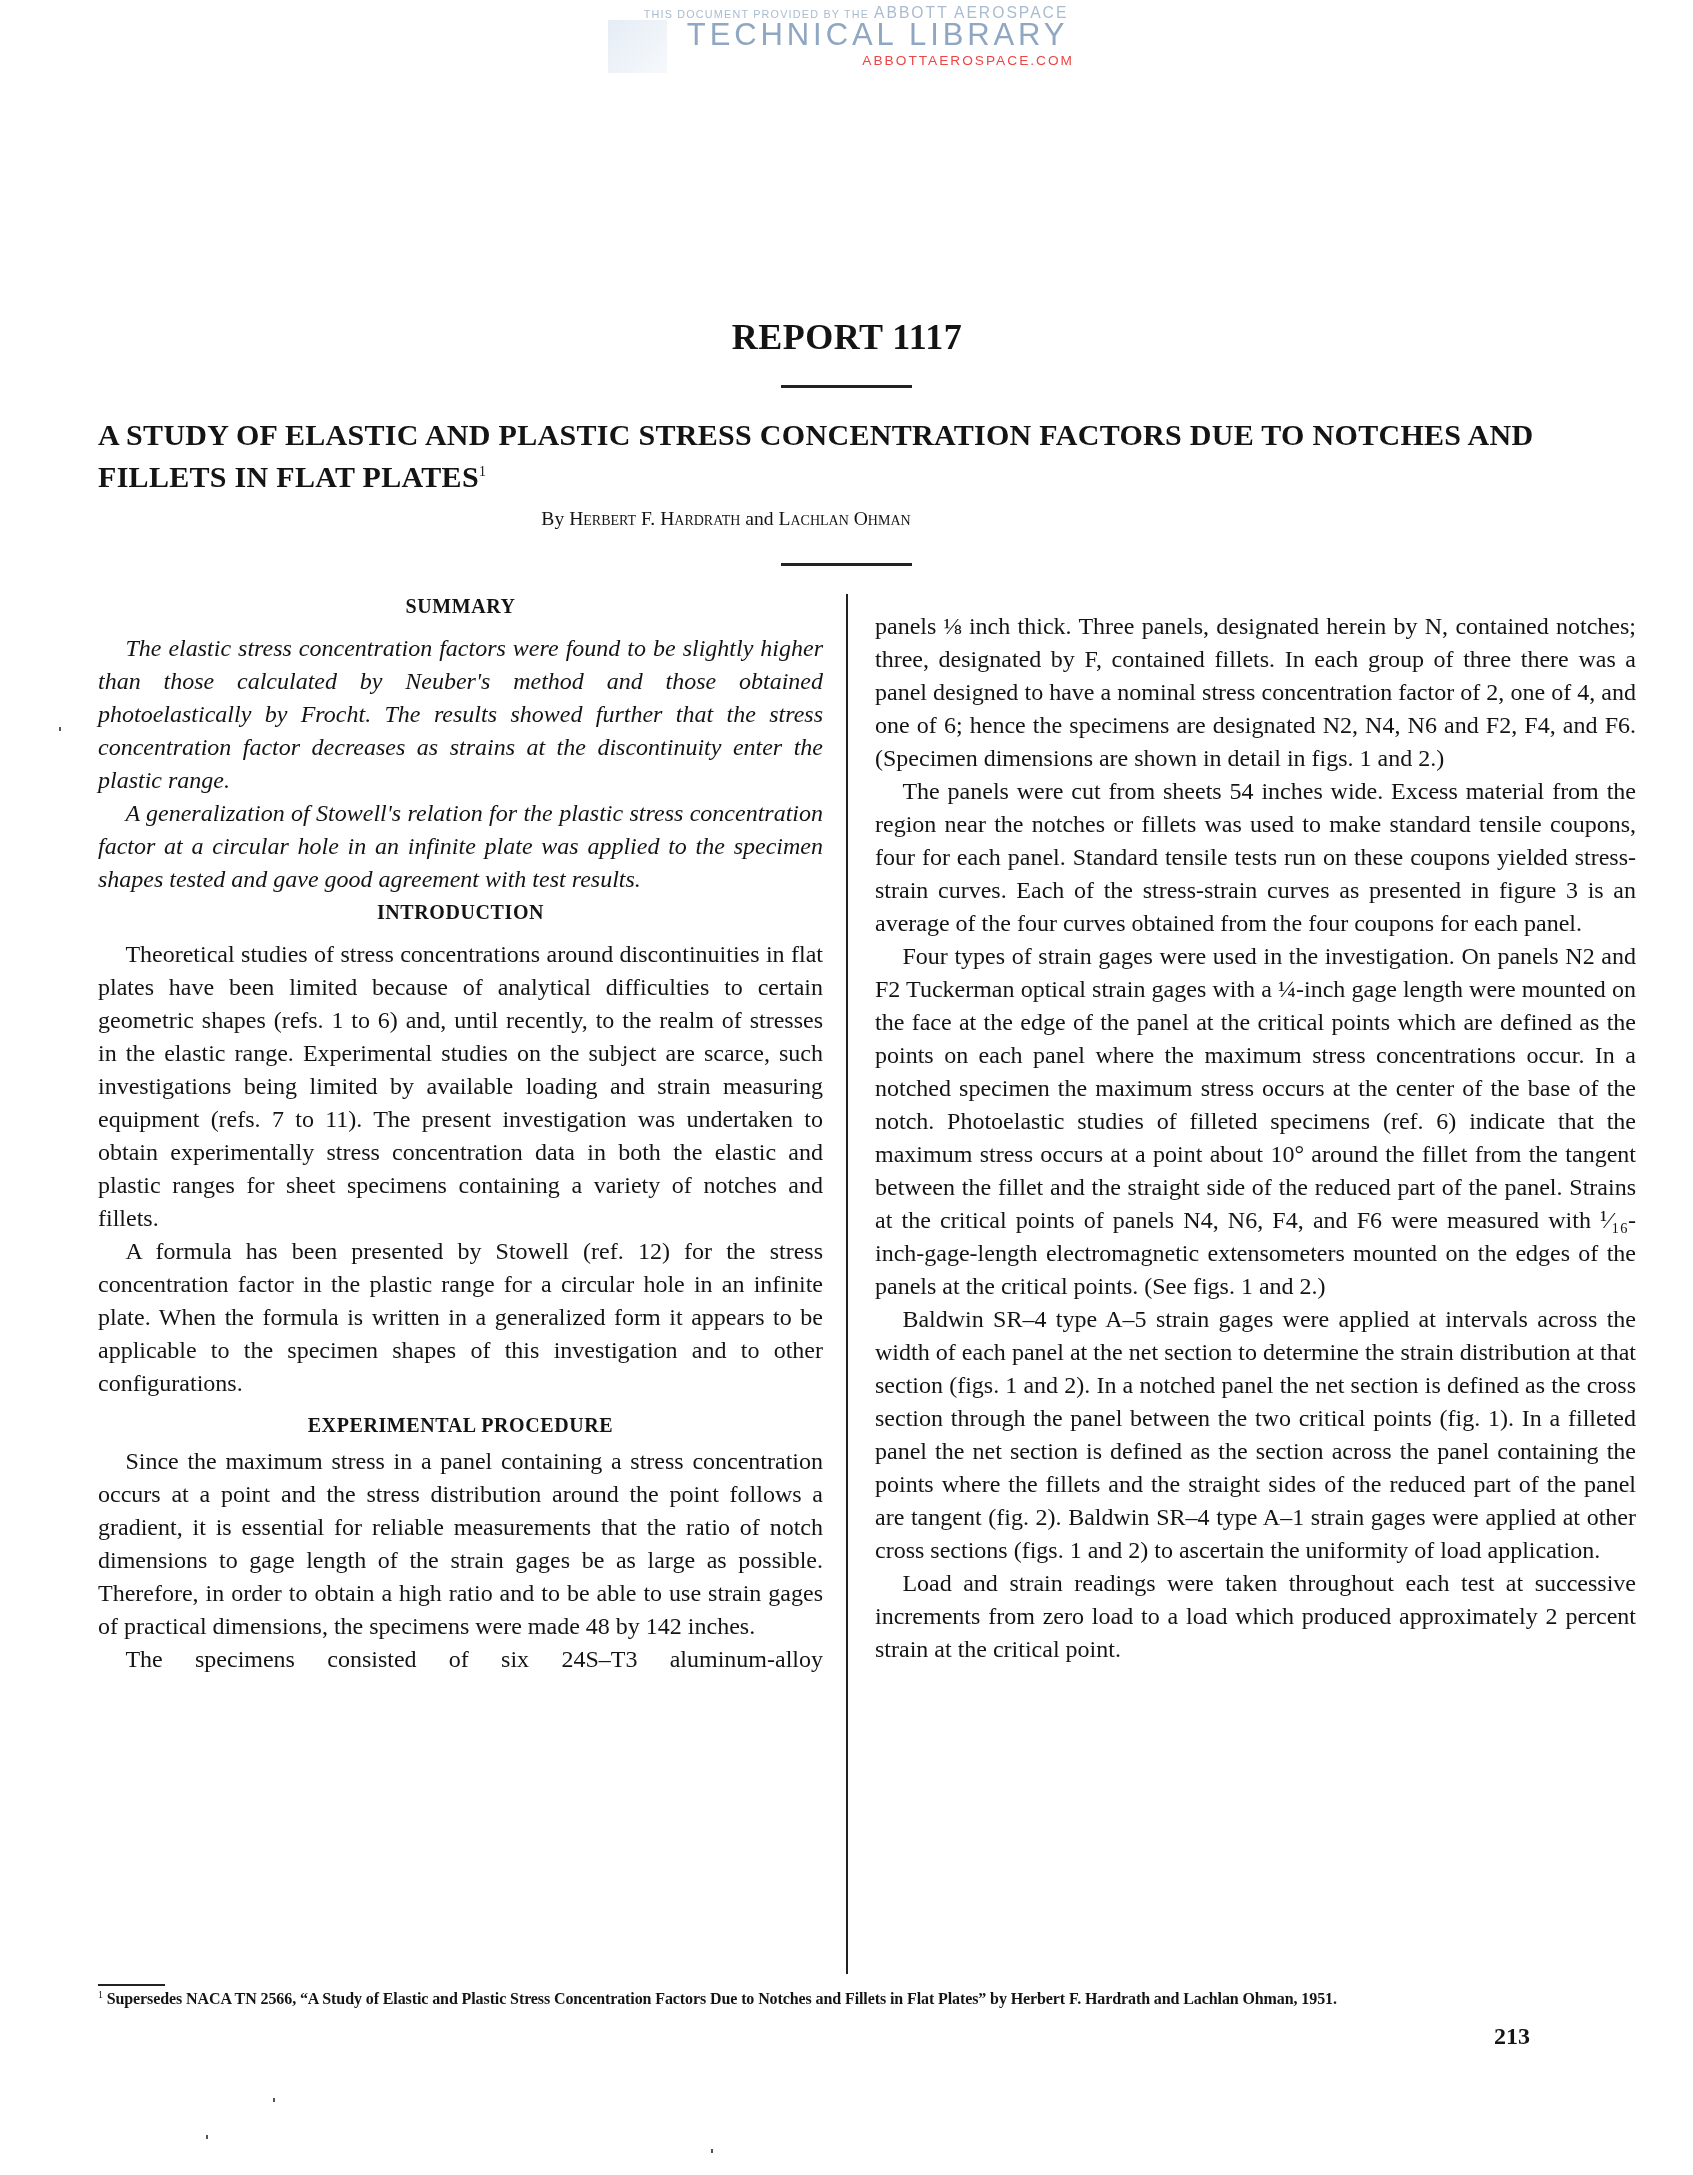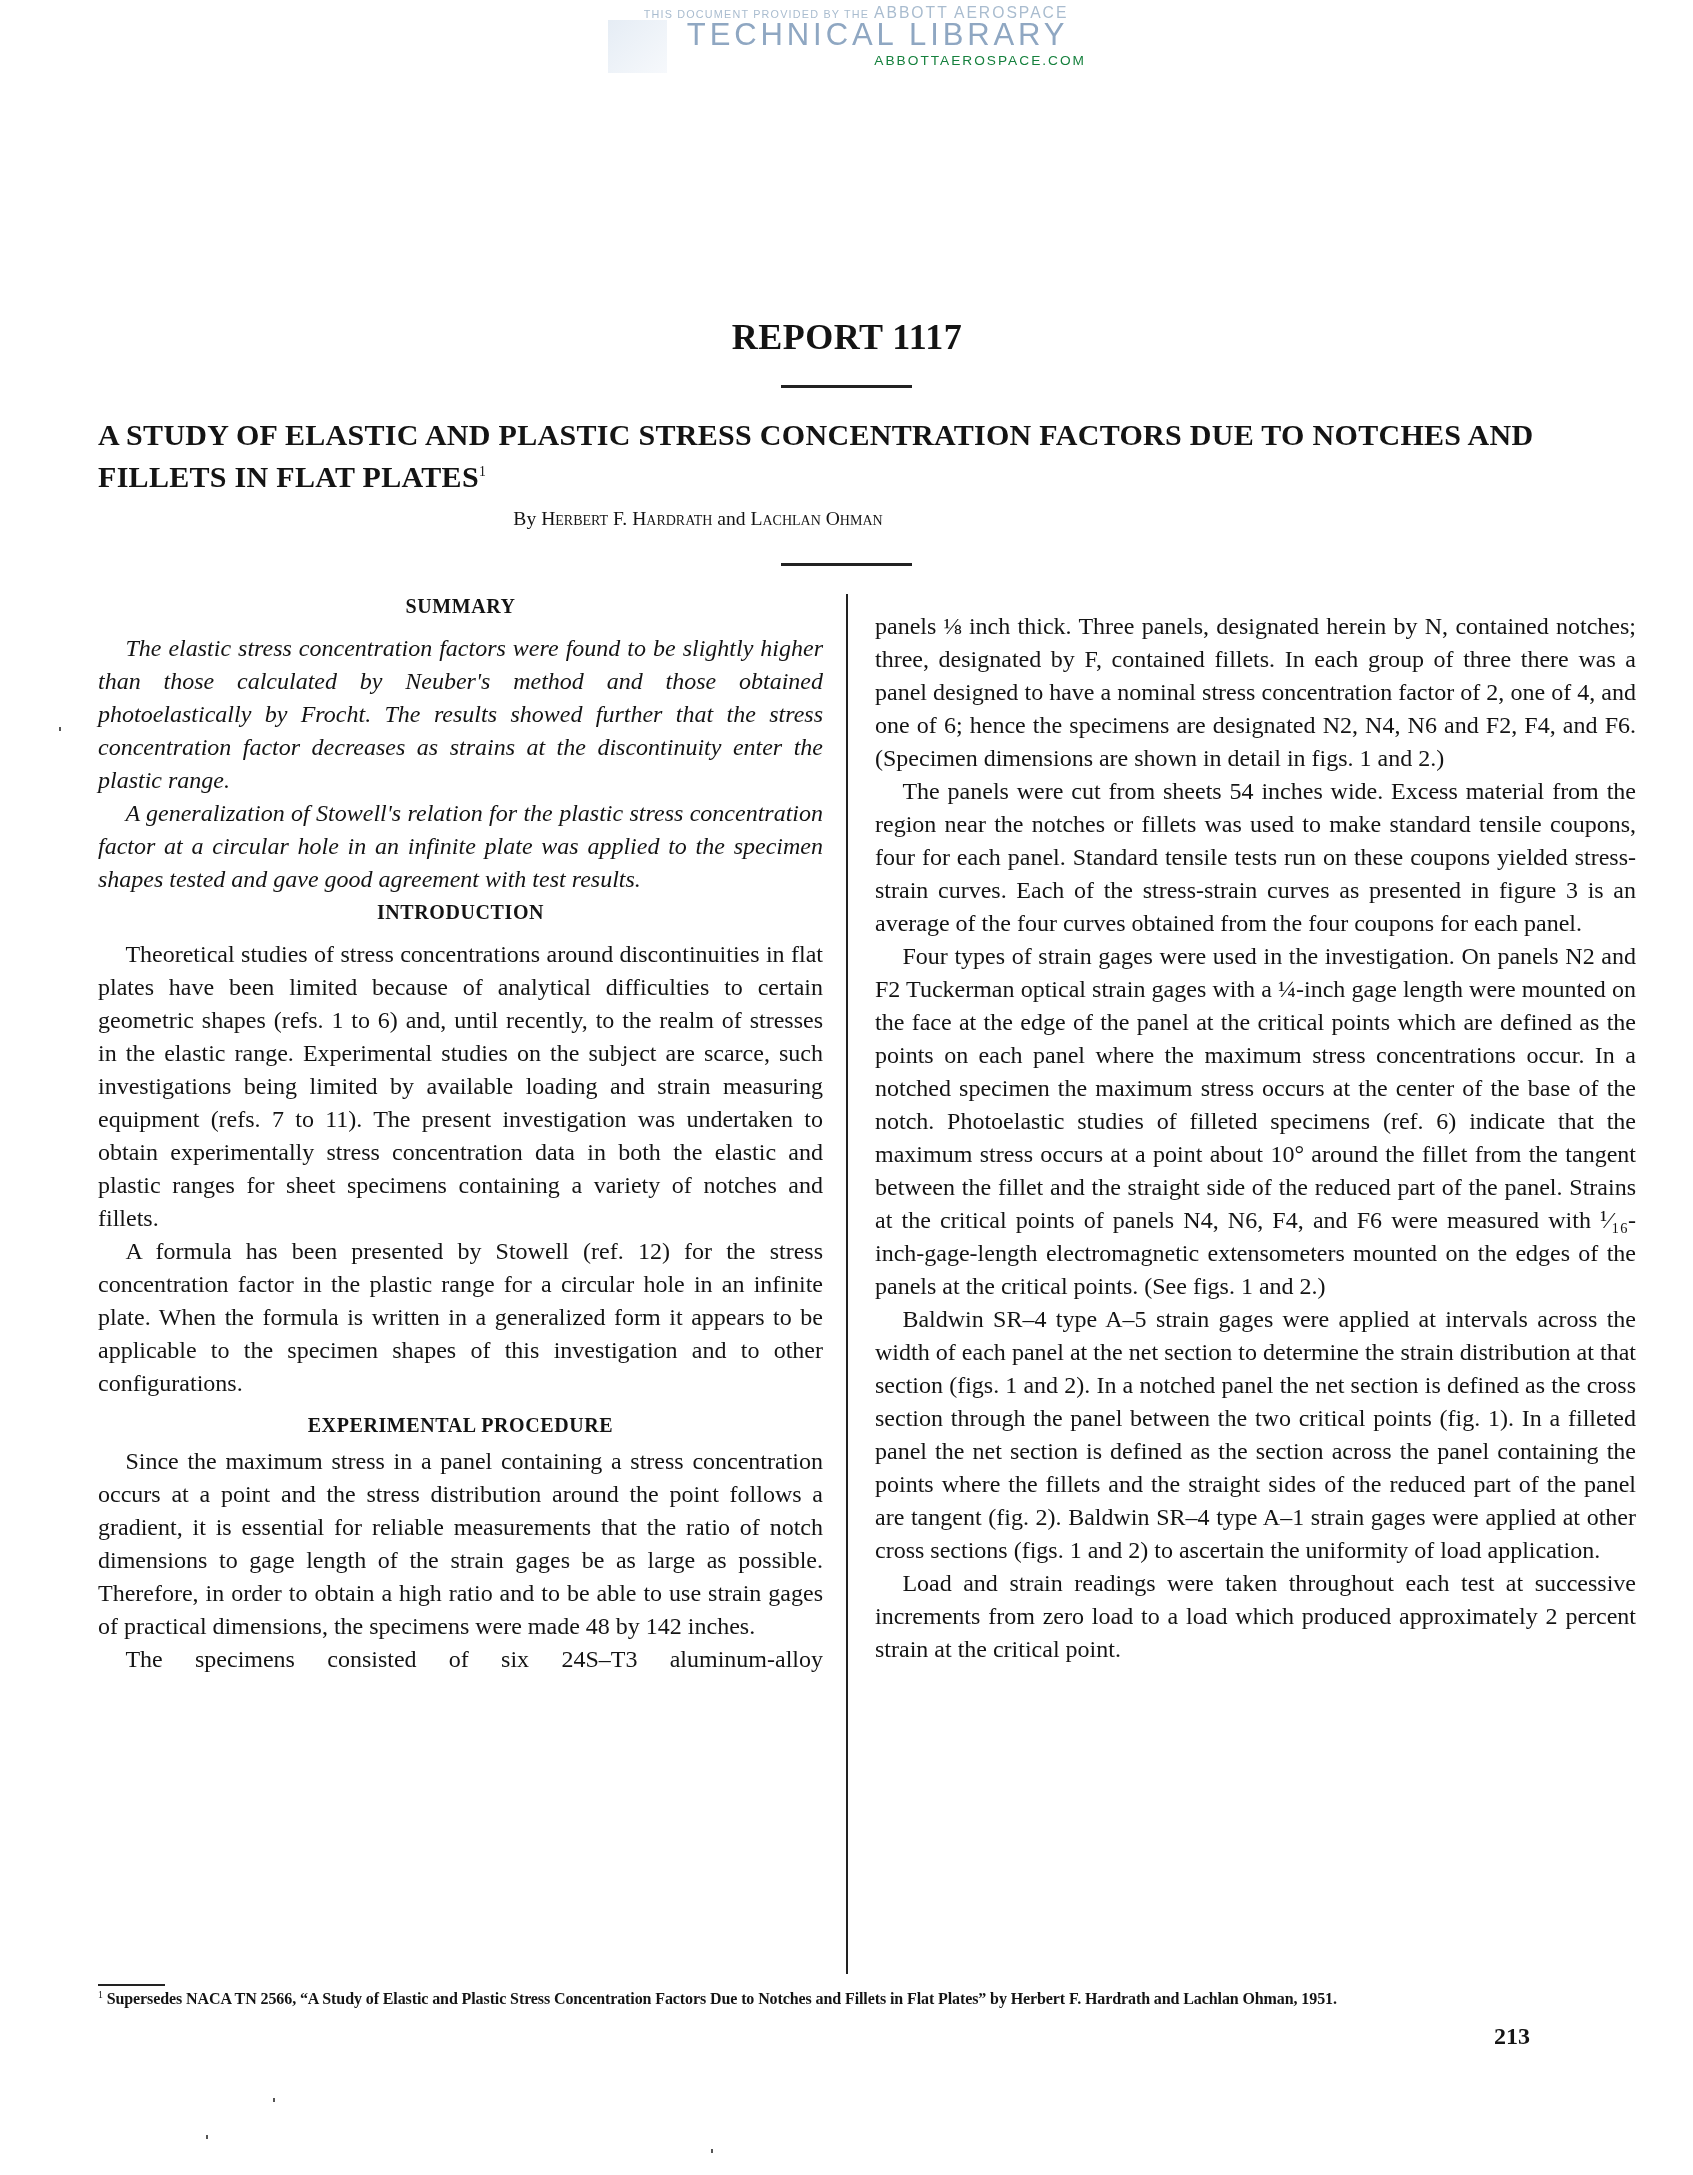--- a/index.html
+++ b/index.html
@@ -8,33 +8,33 @@
 
   
   .wm { position: absolute; left: 598px; top: 2px; width: 490px; height: 71px; text-align: right; }
   .wm-box { position: absolute; left: 9.8px; top: 17.6px; width: 59px; height: 53px;
             background: linear-gradient(135deg, #dfe8f2 0%, #f4f7fb 100%); opacity: 0.8; }
   .wm-line1 { position: absolute; right: 19.6px; top: 2px; font-family: "Liberation Sans", sans-serif;
               font-size: 12.7px; letter-spacing: 1.2px; color: #a9bccf; white-space: nowrap; }
   .wm-line1 .big { font-size: 15.7px; letter-spacing: 2px; }
   .wm-line2 { position: absolute; right: 19.6px; top: 15.7px; font-family: "Liberation Sans", sans-serif;
               font-size: 31px; letter-spacing: 3.9px; color: #8fa7c2; white-space: nowrap; line-height: 33px; }
-  .wm-line3 { position: absolute; right: 2px; top: 51px; font-family: "Liberation Sans", sans-serif;
-              font-size: 13.7px; letter-spacing: 2px; color: #15803d; white-space: nowrap; }
+  .wm-line3 { position: absolute; right: 14px; top: 51px; font-family: "Liberation Sans", sans-serif;
+              font-size: 13.7px; letter-spacing: 2px; color: #ef4444; white-space: nowrap; }
 
   
   .report-no { position: absolute; left: 0; width: 1694px; top: 316px; text-align: center;
                font-size: 36px; font-weight: bold; letter-spacing: 0.5px; }
   .rule { position: absolute; height: 2.9px; background: #222; }
   .rule.r1 { left: 781px; width: 131px; top: 385px; }
   .rule.r2 { left: 781px; width: 131px; top: 563px; }
   .main-title { position: absolute; left: 98px; width: 1498px; top: 416px; text-align: left;
                 font-size: 30px; font-weight: bold; line-height: 37px; letter-spacing: 0.3px; }
   .main-title sup { font-size: 13.7px; vertical-align: super; font-weight: normal; }
-  .byline { position: absolute; left: 0; width: 1396px; top: 508px; text-align: center; font-size: 19.6px; }
+  .byline { position: absolute; left: 0; width: 1396px; top: 508px; text-align: center; font-size: 19.6px; padding-left: 28px; }
   .sc { font-variant: small-caps; }
 
   
   .col { position: absolute; top: 590px; width: 725px; font-size: 24px; line-height: 33px;
          text-align: justify; }
   .col.left { left: 98px; }
   .col.right { left: 875px; width: 761px; top: 596px; margin-top: 14px; }
   .divider { position: absolute; left: 846px; top: 594px; width: 2px; height: 1380px; background: #222; }
 
   .sec-head { text-align: center; font-weight: bold; font-size: 20px; letter-spacing: 0.6px;

